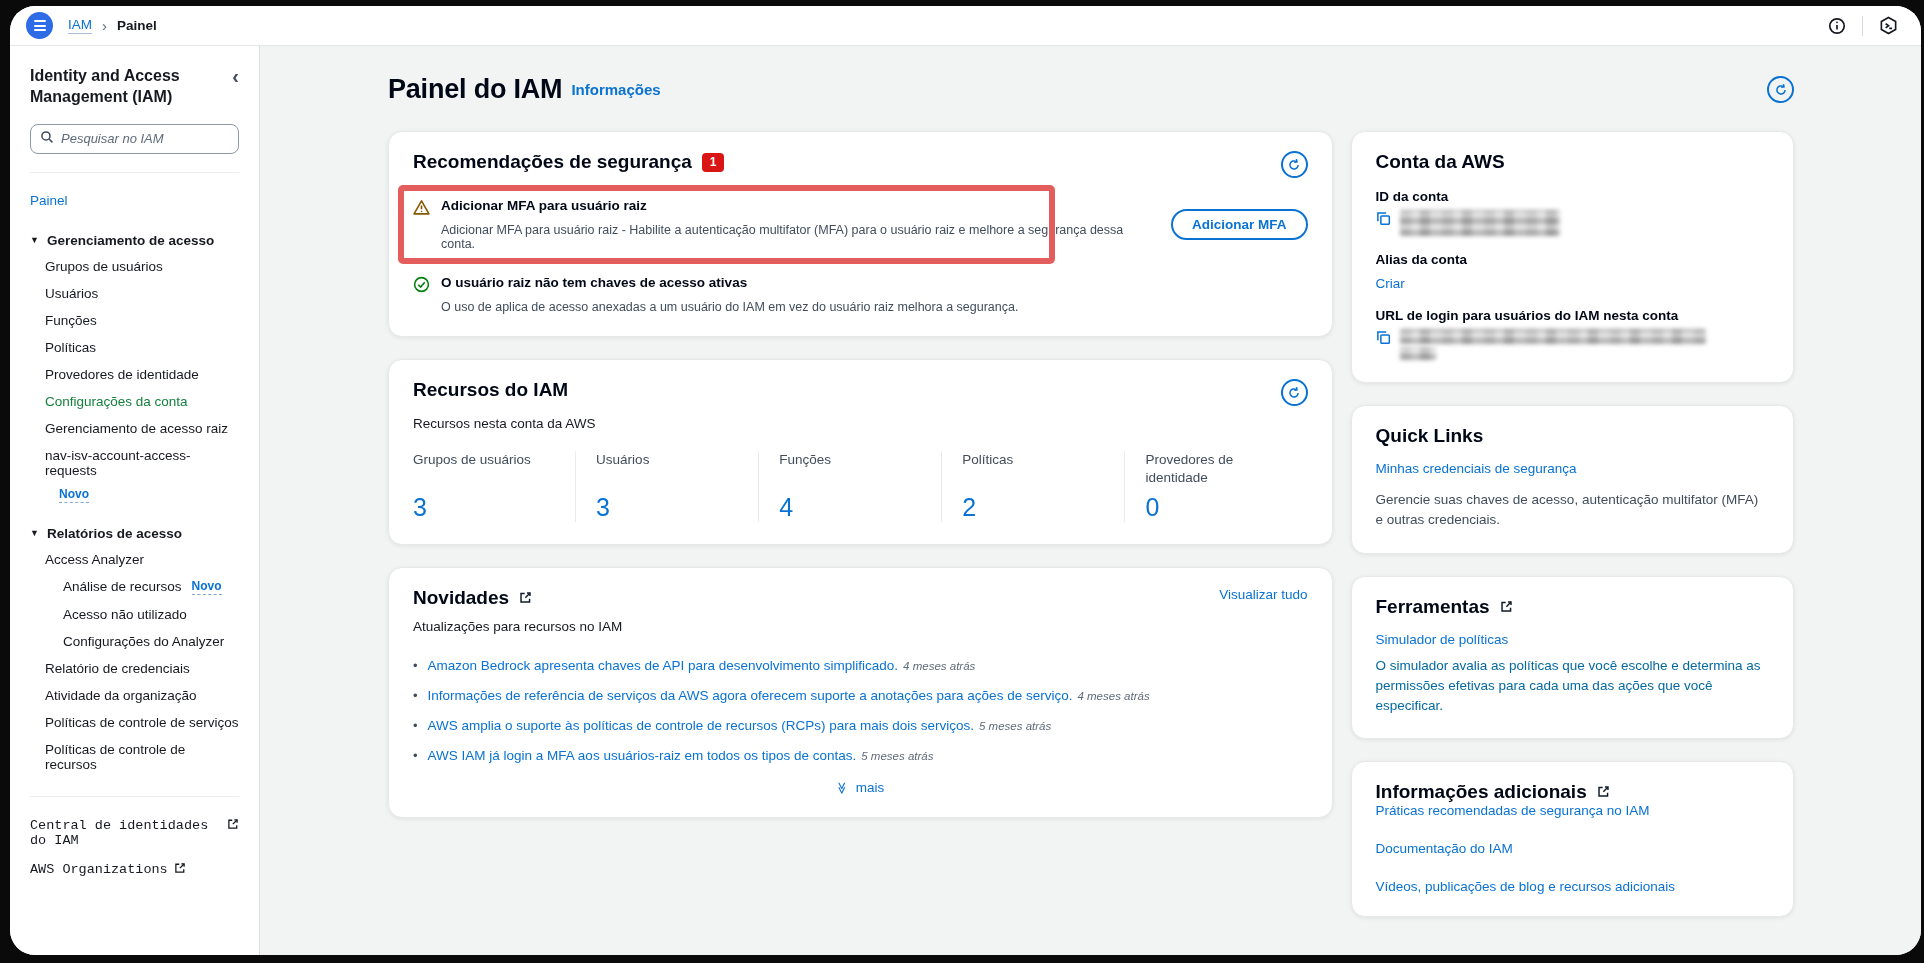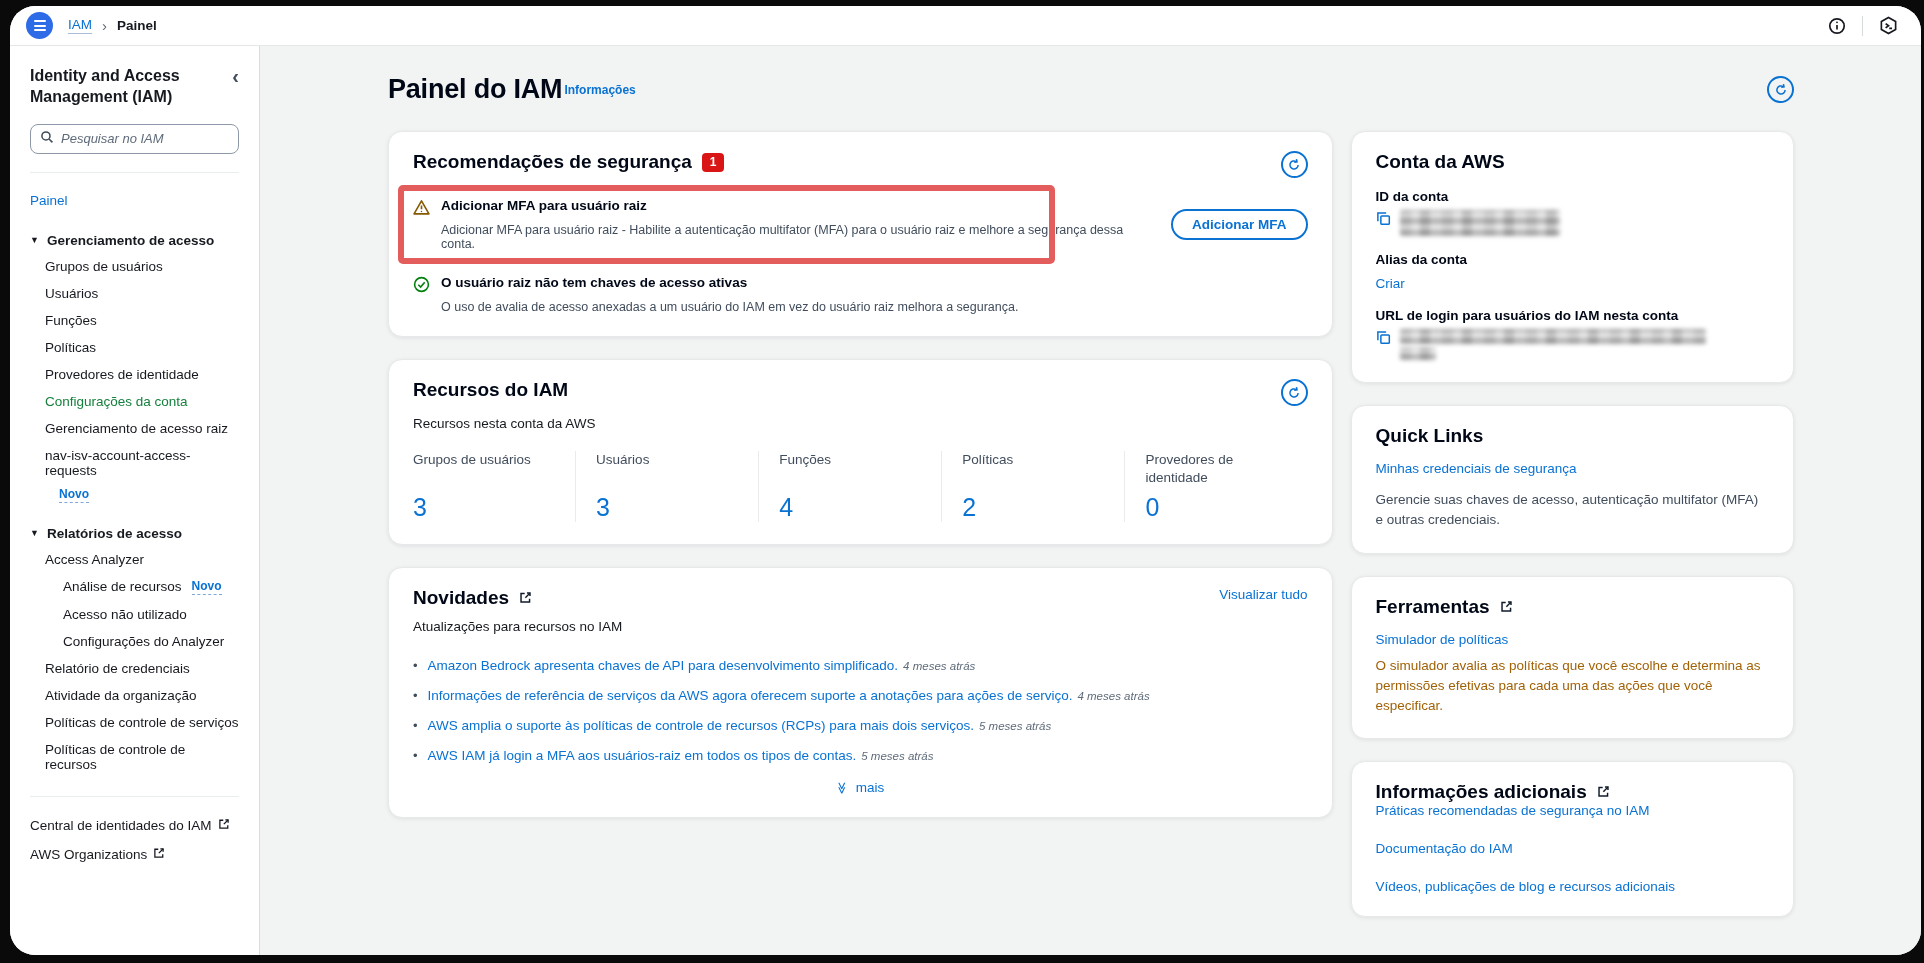--- a/index.html
+++ b/index.html
@@ -39,27 +39,27 @@
   .side-link.active { color:#0972d3; }
   .side-link.hovered { color:#15803d; }
   .section-head { display:flex; align-items:center; gap:8px; font-weight:700; color:#16191f; margin-top:14px; padding:5px 0; cursor:pointer; }
   .caret { font-size:9px; color:#16191f; }
   .section-items { margin-left:15px; }
   .sub { margin-left:18px; }
   .novo-badge { color:#0972d3; font-size:12px; font-weight:700; border-bottom:1px dashed #7fa8d9; padding-bottom:1px; }
   .novo-line { margin-left:14px; padding:2px 0 6px; }
   .inline-row { display:flex; align-items:center; gap:10px; }
   .side-footer { margin-top:4px; }
-  .side-foot-link { display:flex; align-items:flex-start; gap:6px; color:#16191f; padding:7px 0; }
+  .side-foot-link { display:flex; align-items:flex-start; gap:6px; color:#16191f; padding:7px 0;font-family:Liberation Mono, monospace; }
   .ext-icon { flex:0 0 auto; display:inline-block; }
 
   
   .page-head { display:flex; align-items:center; margin-bottom:26px; }
   .page-title { font-size:27px; font-weight:800; color:#000716; letter-spacing:-.2px; }
-  .info-link { color:#0972d3; font-size:12px; font-weight:700; margin-left:2px; }
+  .info-link { color:#0972d3; font-size:15px; font-weight:700; margin-left:9px; }
   .refresh-btn { width:27px; height:27px; border:2px solid #0972d3; border-radius:50%; color:#0972d3; display:flex; align-items:center; justify-content:center; cursor:pointer; flex:0 0 auto; background:#fff0; }
   .page-head .refresh-btn { margin-left:auto; }
 
   .cols { display:flex; gap:18px; align-items:flex-start; }
   .col-main { width:952px; display:flex; flex-direction:column; gap:22px; }
   .col-right { width:447px; display:flex; flex-direction:column; gap:22px; }
 
   .card { background:#fff; border:1px solid #e6e8ea; border-radius:14px; box-shadow:0 1px 4px rgba(0,28,36,.08); padding:19px 24px 22px; }
   .card-title { font-size:19px; font-weight:800; color:#000716; display:flex; align-items:center; gap:10px; }
   .card-title-row { display:flex; align-items:flex-start; justify-content:space-between; }
@@ -105,21 +105,21 @@
       repeating-linear-gradient(0deg, rgba(150,150,150,.55) 0 6px, rgba(235,235,235,.55) 6px 12px),
       repeating-linear-gradient(90deg, #b9b9b9 0 11px, #e6e6e6 11px 20px, #9c9c9c 20px 30px, #dedede 30px 42px);
     filter:blur(2px); border-radius:2px; }
   .redacted-id { width:160px; height:26px; }
   .redacted-url-1 { width:306px; height:15px; }
   .redacted-url-2 { width:36px; height:13px; margin-top:3px; }
   .blue-link { color:#0972d3; font-size:13.5px; display:inline-block; }
   .card .mt8 { margin-top:9px; }
   .card .mt14 { margin-top:14px; }
   .card-desc { font-size:13.5px; color:#414d5c; line-height:1.5; margin-top:13px; }
-  .tools-desc { color:#a16207; margin-top:8px; }
+  .tools-desc { color:#0369a1; margin-top:8px; }
   .addl-links { display:flex; flex-direction:column; gap:23px; }
 </style>
 </head>
 <body>
 
 <div class="screen">
 
   <header class="topbar">
     <div class="hamburger">
         <i></i>
@@ -288,21 +288,21 @@
               <div class="sec-text-wrap">
                 <div class="sec-row">
                   <span class="sec-icon">
                     <svg width="17" height="17" viewBox="0 0 16 16" fill="none" stroke="#037f0c" stroke-width="1.5">
                         <circle cx="8" cy="8" r="6.5"></circle>
                         <path d="M5 8.2 7.2 10.4 11 5.8"></path>
                       </svg>
                   </span>
                   <div>
                     <div class="sec-title">O usuário raiz não tem chaves de acesso ativas</div>
-                    <div class="sec-desc">O uso de avalia de acesso anexadas a um usuário do IAM em vez do usuário raiz melhora a segurança.</div>
+                    <div class="sec-desc">O uso de aplica de acesso anexadas a um usuário do IAM em vez do usuário raiz melhora a segurança.</div>
                   </div>
                 </div>
               </div>
             </div>
           </section>
 
           <section class="card">
             <div class="card-title-row">
               <h2 class="card-title">
                   <span>Recursos do IAM</span>

